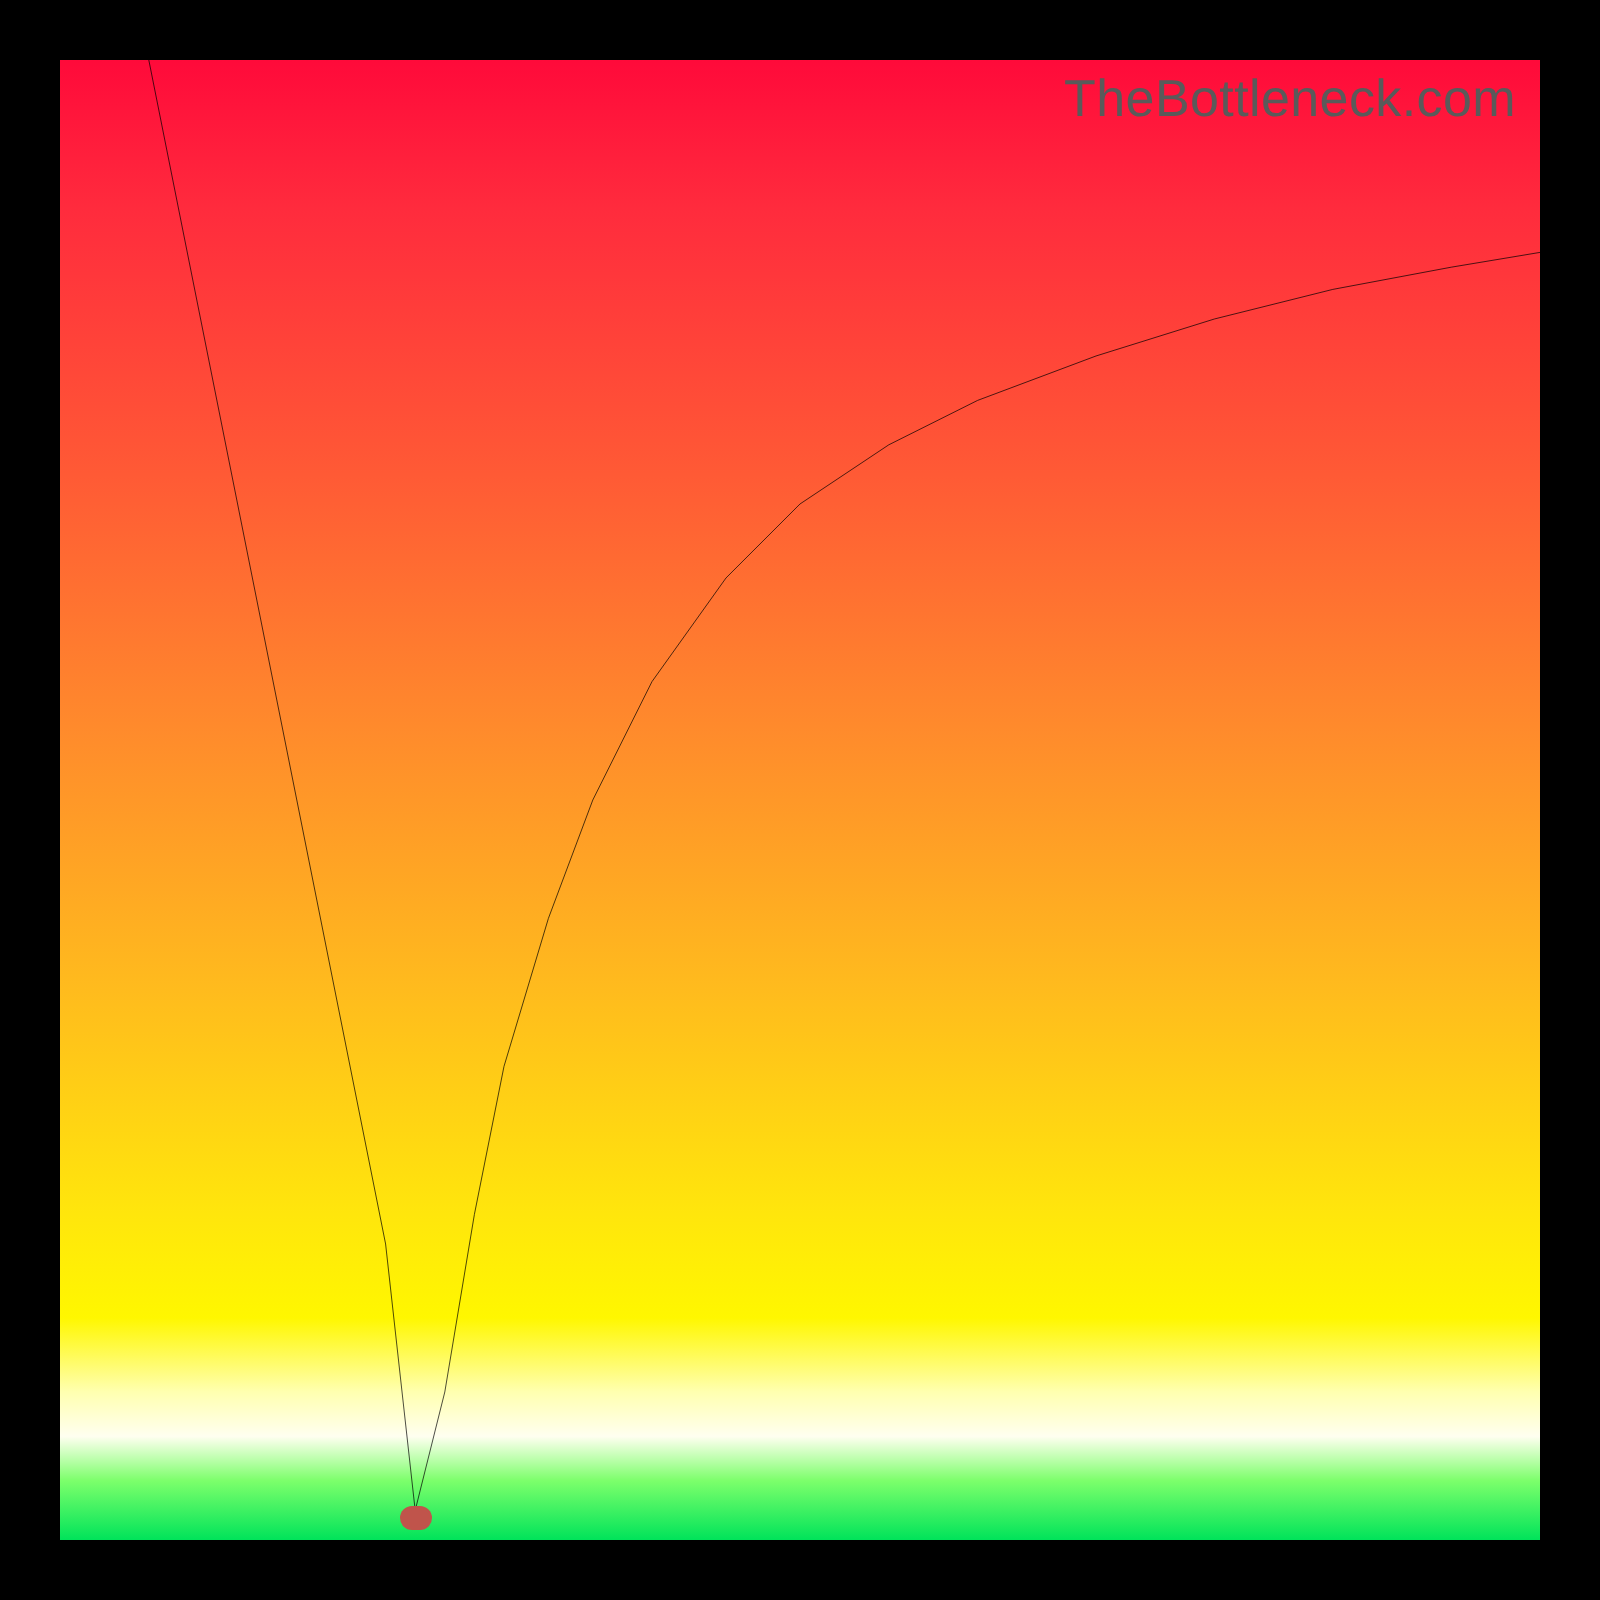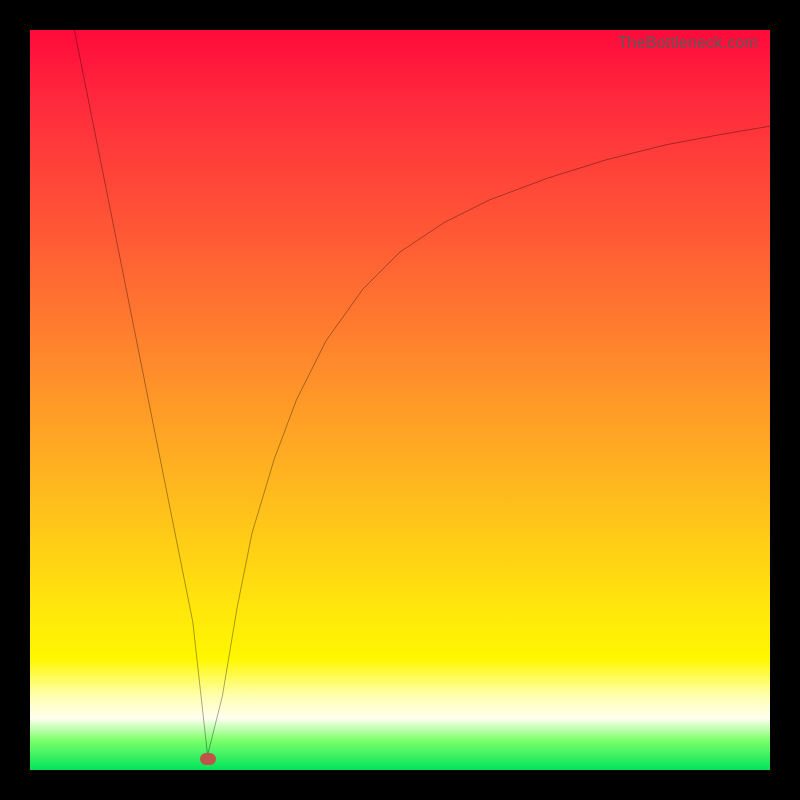--- a/index.html
+++ b/index.html
@@ -37,21 +37,21 @@
       #fffff0 93%,
       #7cff6b 96%,
       #00e35a 100%
     );
   }
   .watermark {
     position: absolute;
     top: 4px;
     right: 12px;
     color: #5a5a5a;
-    font-size: 16px;
+    font-size: 26px;
     font-weight: 500;
     letter-spacing: 0.2px;
     pointer-events: none;
   }
   svg.curve {
     position: absolute;
     left: 0;
     top: 0;
     width: 740px;
     height: 740px;

